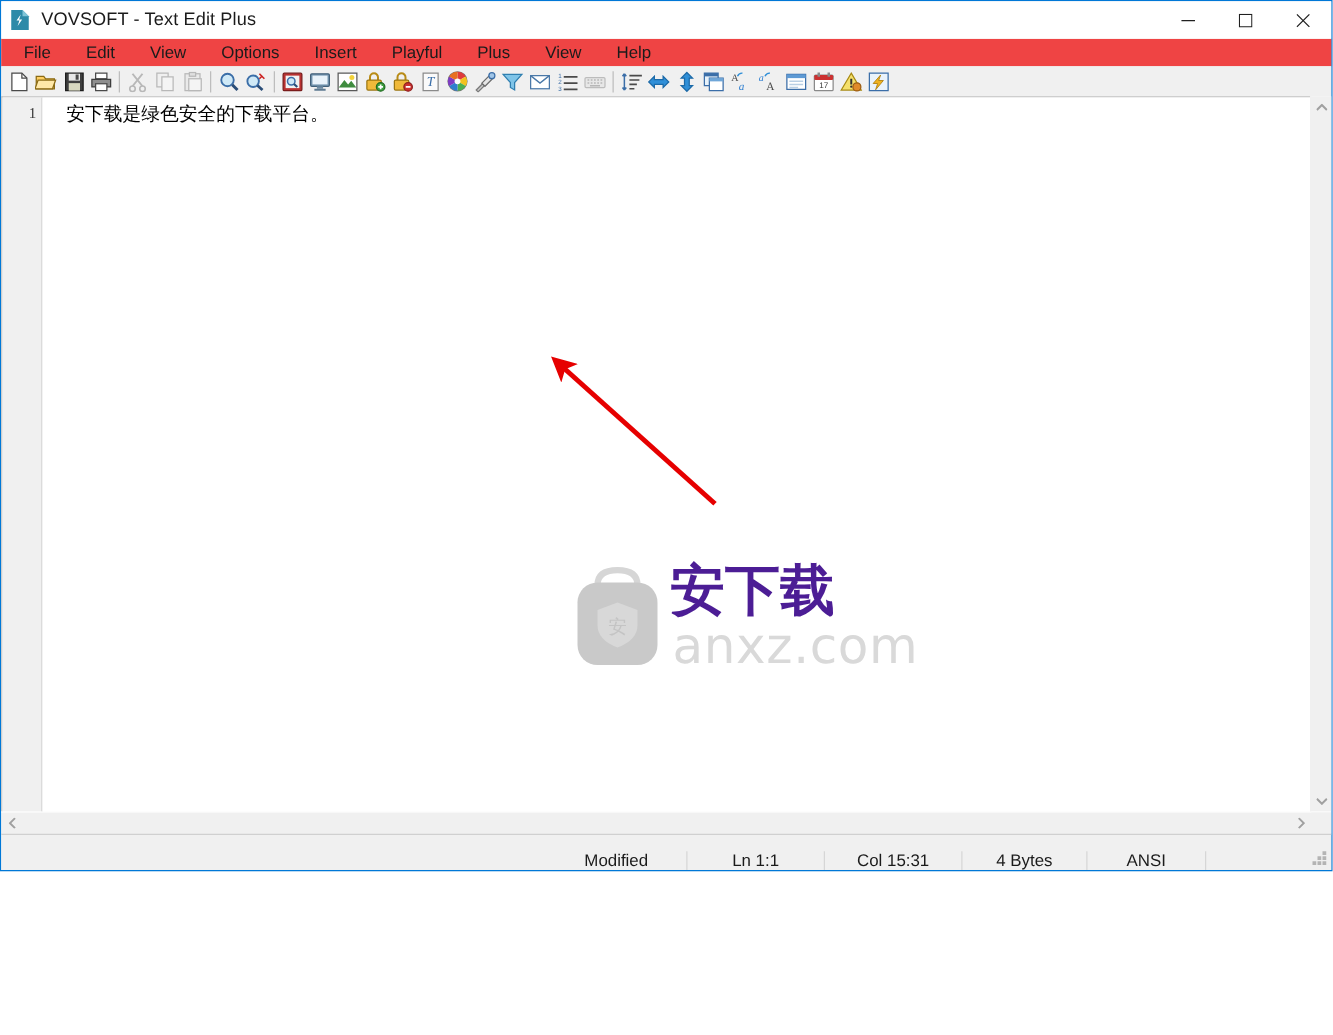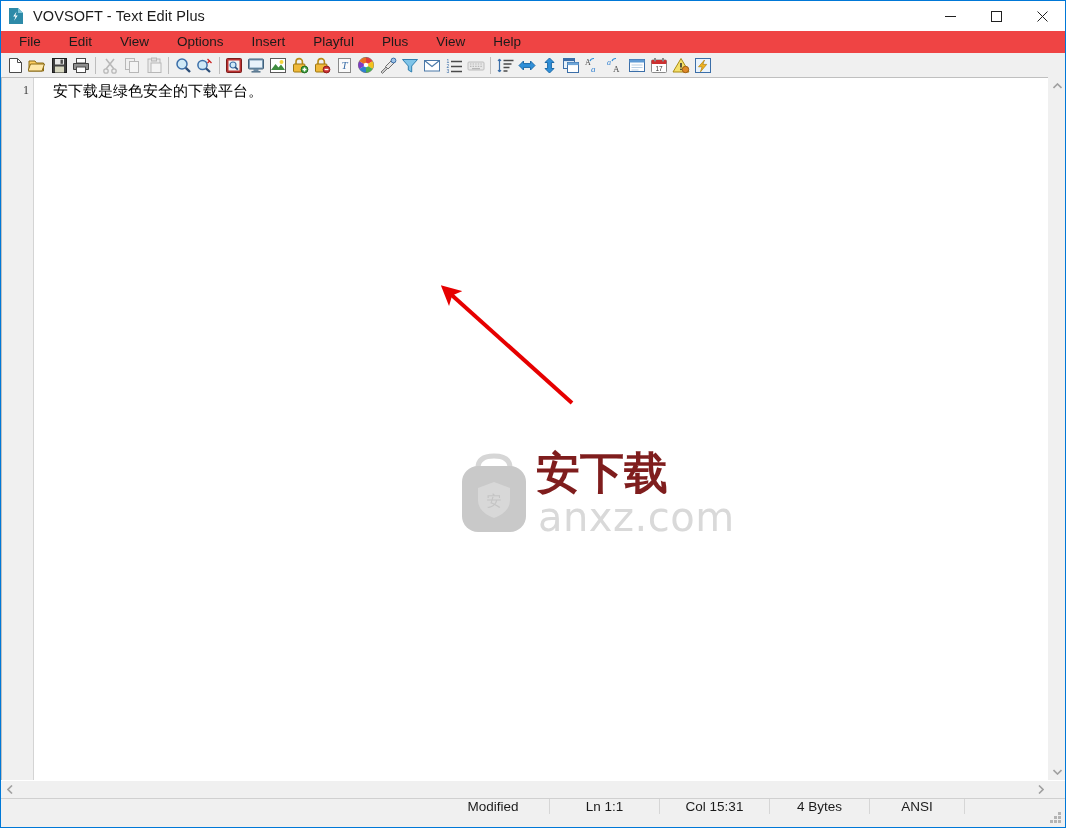--- a/index.html
+++ b/index.html
@@ -12,21 +12,21 @@
     background: #ffffff;
     font-family: "Liberation Sans", sans-serif;
     overflow: hidden;
     -webkit-font-smoothing: none;
   }
 
   #app-window {
     position: absolute;
     left: 0; top: 0;
     width: 1066px;
-    height: 828px;
+    height: 697px;
     box-sizing: border-box;
     border: 1px solid #0078d7;
     background: #f0f0f0;
     display: flex;
     flex-direction: column;
   }
 
   
   #title-bar {
     height: 30px;
@@ -176,21 +176,21 @@
     color: #d9d9d9;
     line-height: 30px;
   }
   #wm-cn {
     position: absolute;
     left: 82px;
     top: 2px;
     font-family: "DejaVu Sans", sans-serif;
     font-size: 44px;
     line-height: 50px;
-    color: #7f1d1d;
+    color: #4c1d95;
     font-weight: bold;
     white-space: nowrap;
   }
 
   
   #annotation-arrow {
     position: absolute;
     left: 395px;
     top: 195px;
     width: 160px;
@@ -238,21 +238,21 @@
   #hscroll-track { flex: 1 1 auto; height: 17px; }
   #hscroll-corner { width: 16px; height: 17px; flex: 0 0 16px; background: #f0f0f0; }
 
   
   #status-bar {
     height: 28px;
     flex: 0 0 28px;
     background: #f0f0f0;
     border-top: 1px solid #d0d0d0;
     display: flex;
-    align-items: flex-start;
+    align-items: flex-end;
     position: relative;
   }
   .sb-pane {
     display: flex;
     align-items: center;
     justify-content: center;
     font-size: 13.5px;
     color: #1b1b1b;
     border-right: 1px solid #d6d6d6;
     box-sizing: border-box;

